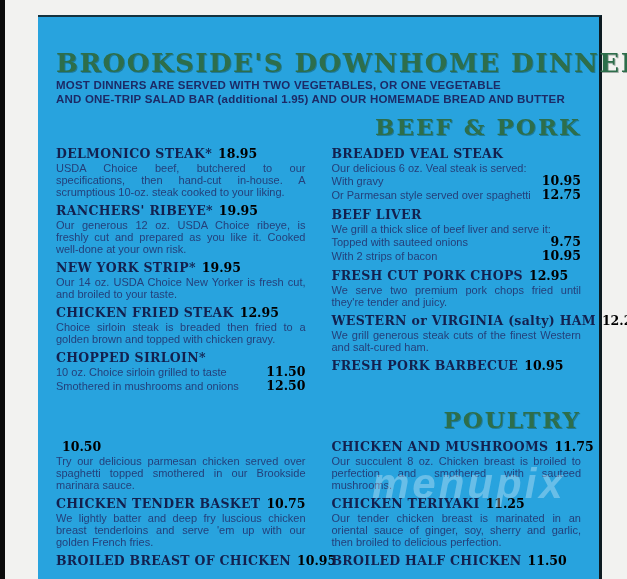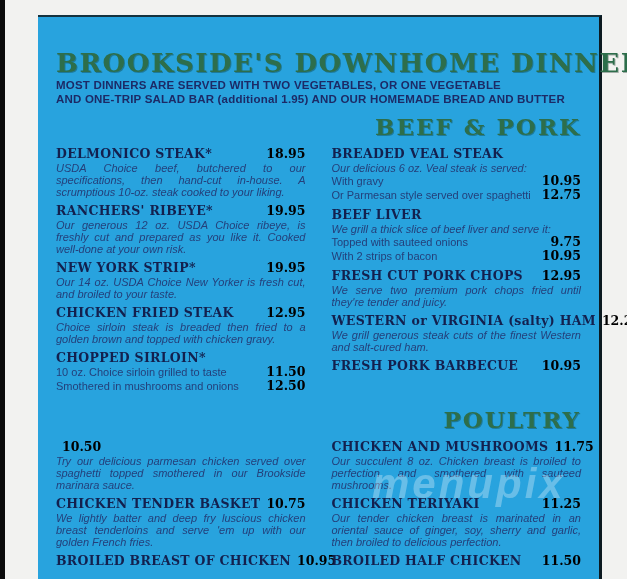--- a/index.html
+++ b/index.html
@@ -46,33 +46,33 @@
     letter-spacing:2px;
     text-align:right;
     color:#2d6e4b;
     text-shadow:1px 1px 0 rgba(10,45,30,0.35);
     margin-top:7px;
     margin-bottom:7px;
   }
   .section-cols{display:flex;gap:26px;}
   .col{flex:1;min-width:0;}
   .item{margin-bottom:6px;}
-  .irow{display:flex;justify-content:space-between;align-items:baseline;line-height:14px;}
+  .irow{display:flex;align-items:baseline;line-height:14px;}
   .iname{
     font-family:"DejaVu Serif","Liberation Serif",serif;
     font-weight:bold;font-size:12.5px;letter-spacing:0.3px;color:#13204e;
     white-space:nowrap;
   }
   .iprice{
     font-family:"DejaVu Serif","Liberation Serif",serif;
     font-weight:bold;font-size:12.5px;color:#000000;padding-left:6px;
   }
   .idesc{
     font-size:11px;line-height:12px;color:#24407b;
-    text-align:justify;margin-top:1px;font-style:italic;
+    text-align:justify;margin-top:1px;
   }
   .opt{display:flex;justify-content:space-between;align-items:baseline;line-height:13px;text-align:center;}
   .olabel{font-size:11px;color:#24407b;}
   .watermark{
     position:absolute;left:372px;top:460px;
     font-size:42px;font-weight:bold;letter-spacing:3px;
     color:rgba(255,255,255,0.30);
     font-family:"Liberation Sans",sans-serif;
     pointer-events:none;
     font-style:italic;

